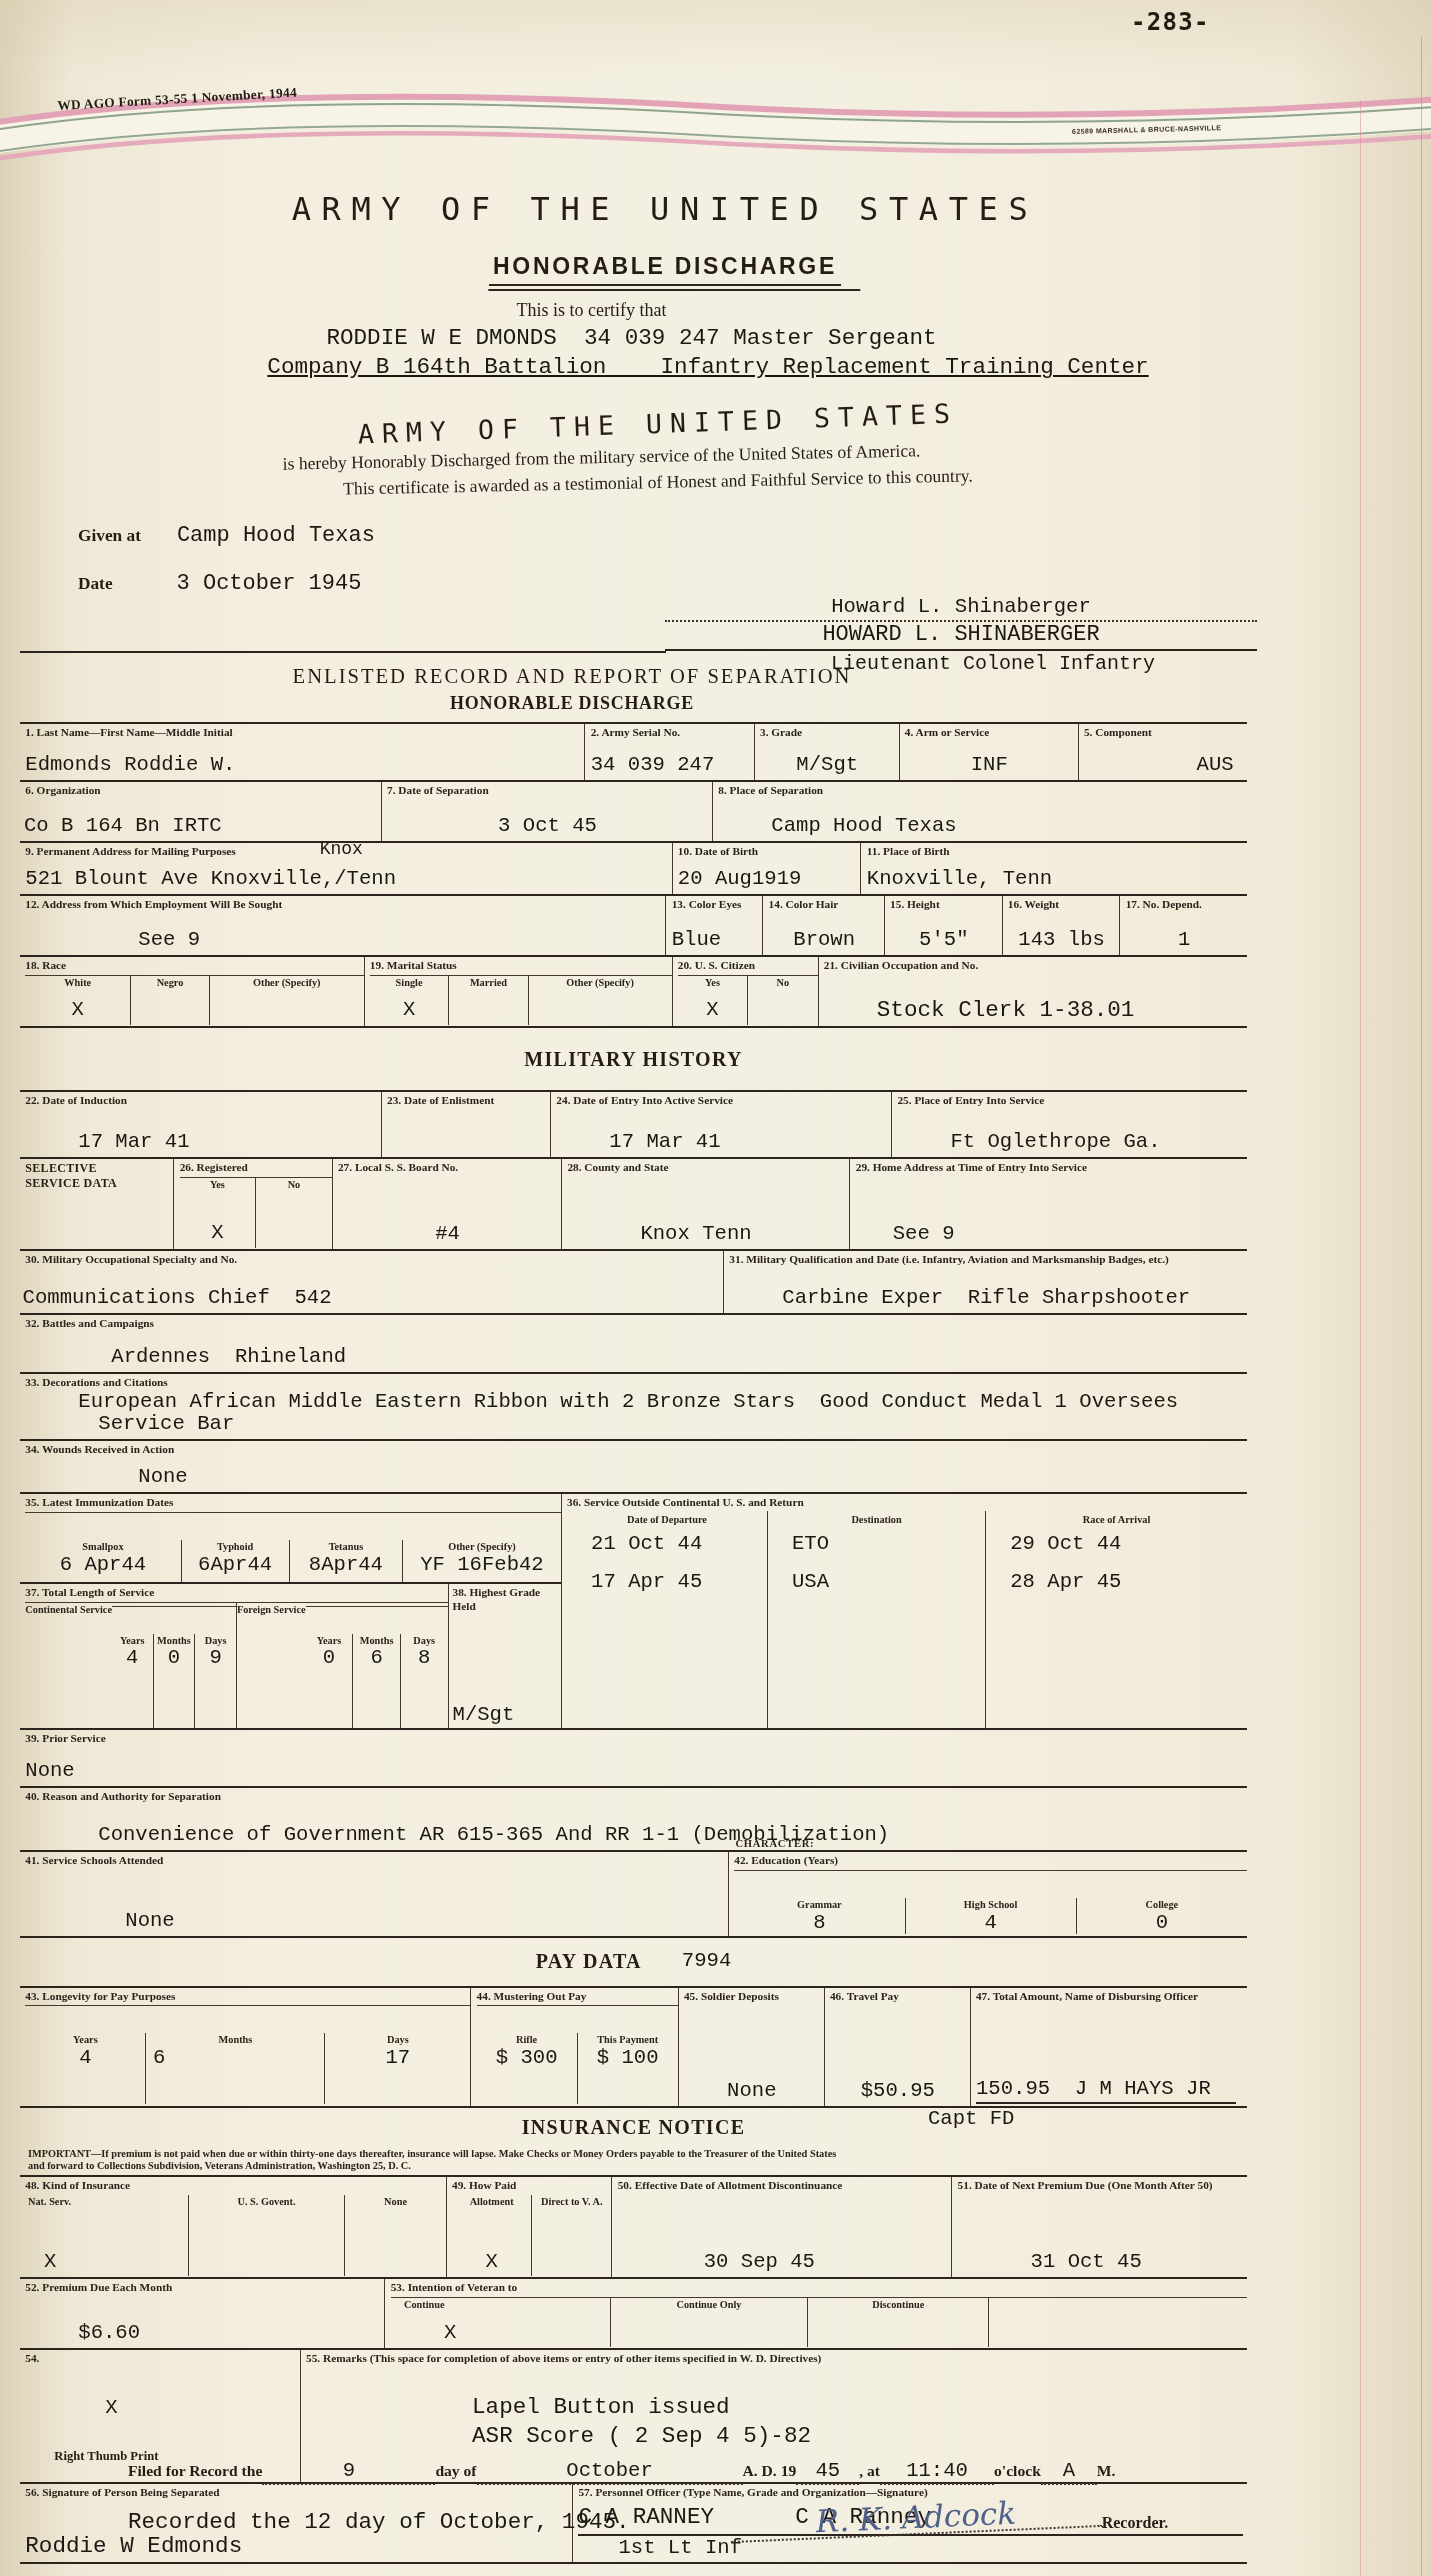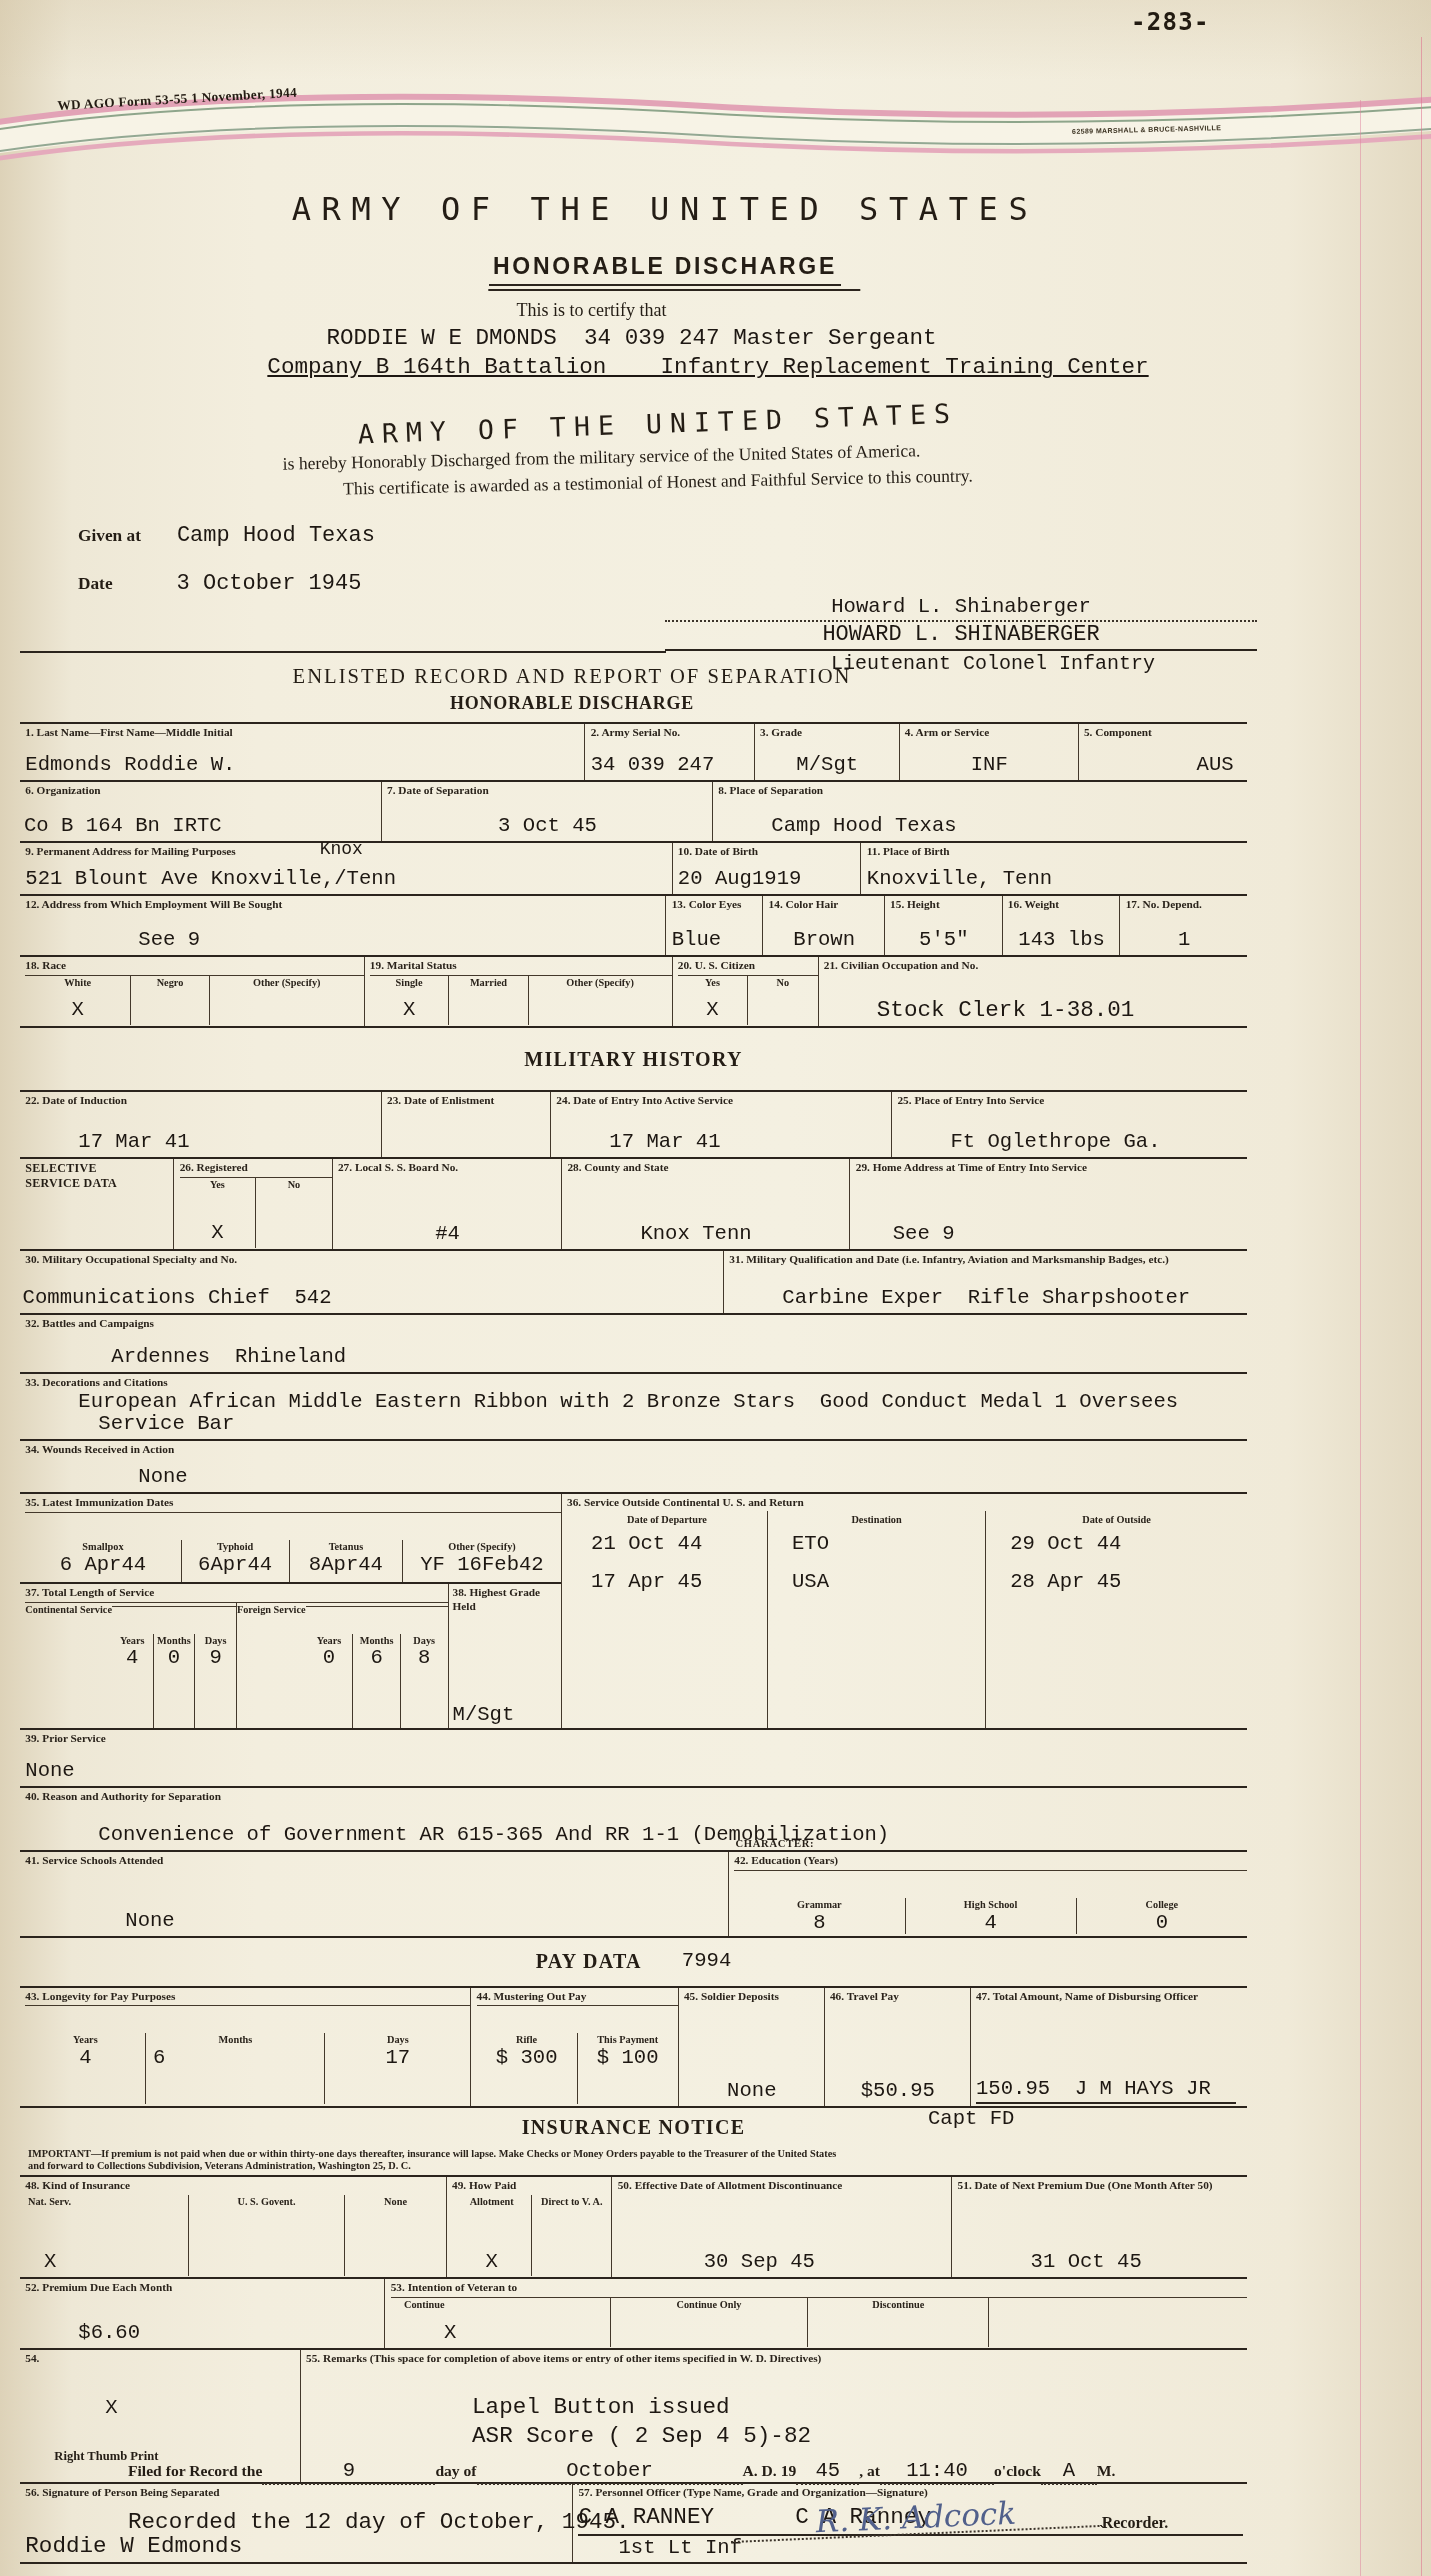--- a/index.html
+++ b/index.html
@@ -452,21 +452,21 @@
             <span class="lbl-sm hdr">Date of Departure</span>
             <span class="tw">21 Oct 44</span>
             <span class="tw" style="margin-top:9.3px">17 Apr 45</span>
           </div>
           <div class="b36-col" style="width:32.1%">
             <span class="lbl-sm hdr">Destination</span>
             <span class="tw">ETO</span>
             <span class="tw" style="margin-top:9.3px">USA</span>
           </div>
           <div class="b36-col" style="width:38.5%">
-            <span class="lbl-sm hdr">Date of Outside</span>
+            <span class="lbl-sm hdr">Race of Arrival</span>
             <span class="tw">29 Oct 44</span>
             <span class="tw" style="margin-top:9.3px">28 Apr 45</span>
           </div>
         </div>
       </div>
     </div>
 
     <div class="row r13">
       <div class="cell" style="width:100%">
         <div class="lbl">39.  Prior Service</div>

